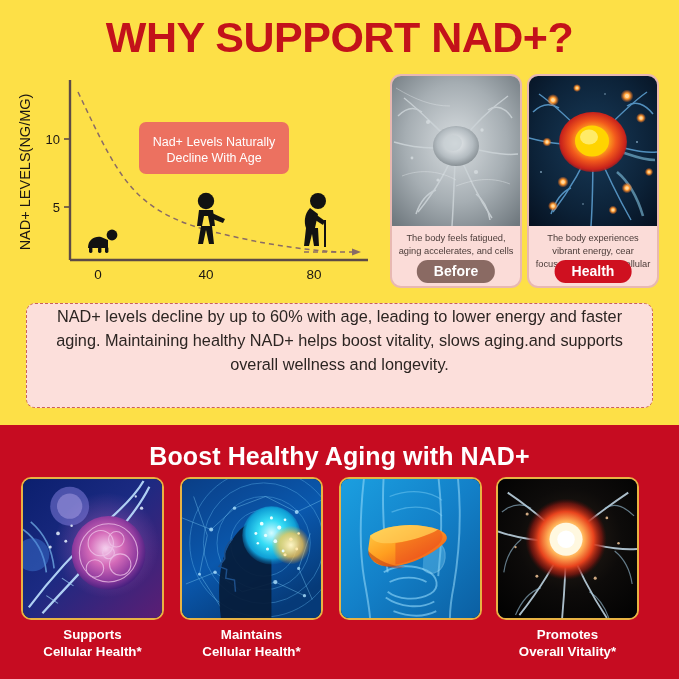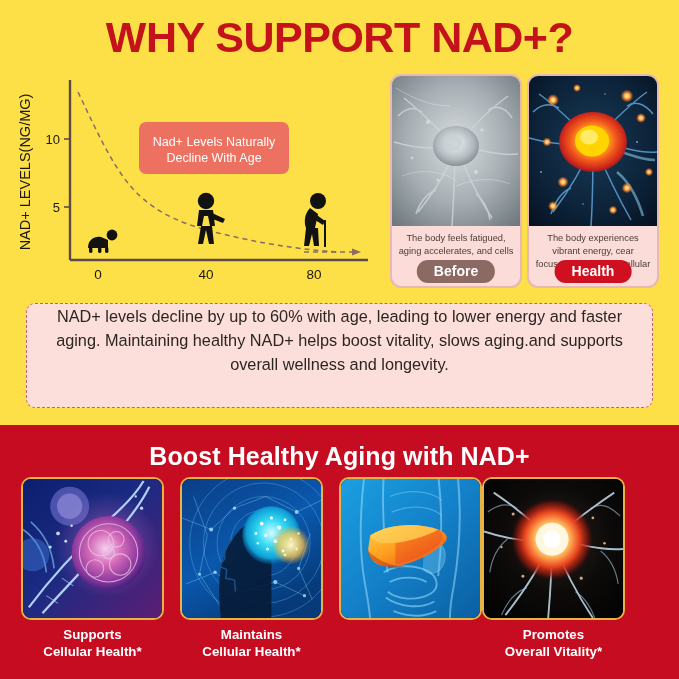--- a/index.html
+++ b/index.html
@@ -109,21 +109,21 @@
     letter-spacing:0.1px;
   }
 
   #benefit-row {
     position:absolute; left:0; top:52px; width:672px; height:200px;
   }
   .benefit { position:absolute; top:0; width:143px; }
   .benefit:nth-child(1) { left:21px; }
   .benefit:nth-child(2) { left:180px; }
   .benefit:nth-child(3) { left:339px; }
-  .benefit:nth-child(4) { left:482px; }
+  .benefit:nth-child(4) { left:496px; }
 
   .benefit-thumb {
     width:143px; height:143px;
     border:2px solid #e8b343;
     border-radius:10px;
     overflow:hidden;
     background:#04102c;
   }
   .benefit-thumb svg { display:block; width:100%; height:100%; }
 

